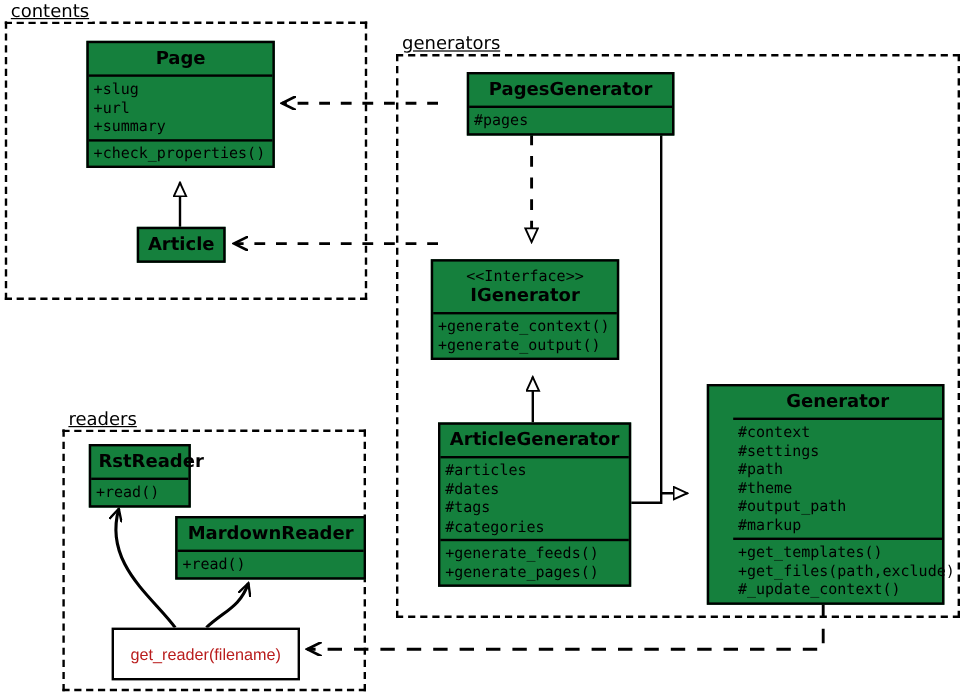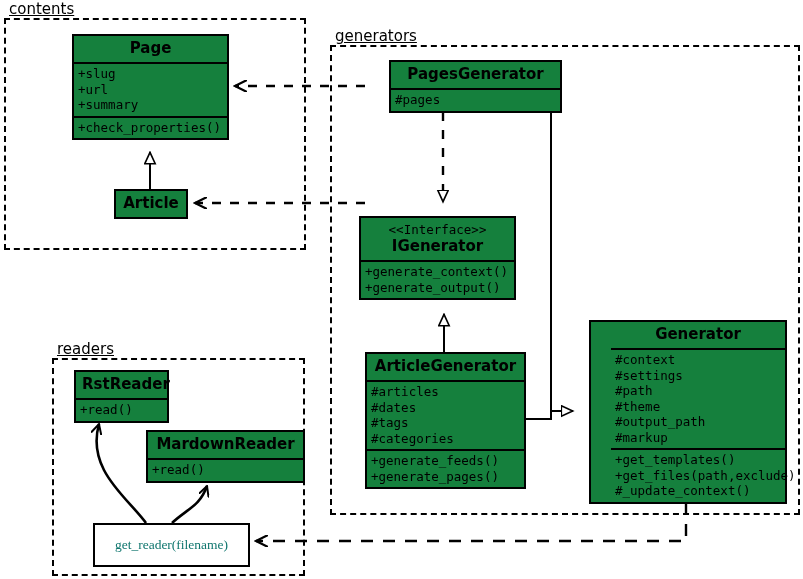--- a/index.html
+++ b/index.html
@@ -80,23 +80,23 @@
   .plain-box {
     position: absolute;
     border: 2px solid #000;
     background: #ffffff;
     display: flex;
     align-items: center;
     justify-content: center;
     z-index: 5;
   }
   .plain-box .plabel {
-    font-family: Liberation Serif, serif;
+    font-family: Liberation Sans, sans-serif;
     font-size: 13.5px;
-    color: #0f766e;
+    color: #b91c1c;
     white-space: nowrap;
   }
 </style>
 </head>
 <body>
 
 <div id="canvas">
 
   <div class="pkg" id="pkg-contents" style="left: 4px; top: 18px; width: 302px; height: 232px;"></div>
   <div class="pkg-label" id="pkglbl-contents" style="left: 6px; top: 1px;">contents</div>
@@ -219,21 +219,21 @@
       <div class="mem">#output_path</div>
       <div class="mem">#markup</div>
     </div>
     <div class="sect">
       <div class="mem">+get_templates()</div>
       <div class="mem">+get_files(path,exclude)</div>
       <div class="mem">#_update_context()</div>
     </div>
   </div>
 
-  <div class="uml" id="cls-rstreader" style="left: 74px; top: 370px; width: 95px; min-height: 48px;">
+  <div class="uml" id="cls-rstreader" style="left: 74px; top: 370px; width: 85px; min-height: 48px;">
     <div class="cname">RstReader</div>
     <div class="sect">
       <div class="mem">+read()</div>
     </div>
   </div>
 
   <div class="uml" id="cls-mardownreader" style="left: 146px; top: 430px; width: 159px; min-height: 50px;">
     <div class="cname">MardownReader</div>
     <div class="sect">
       <div class="mem">+read()</div>

